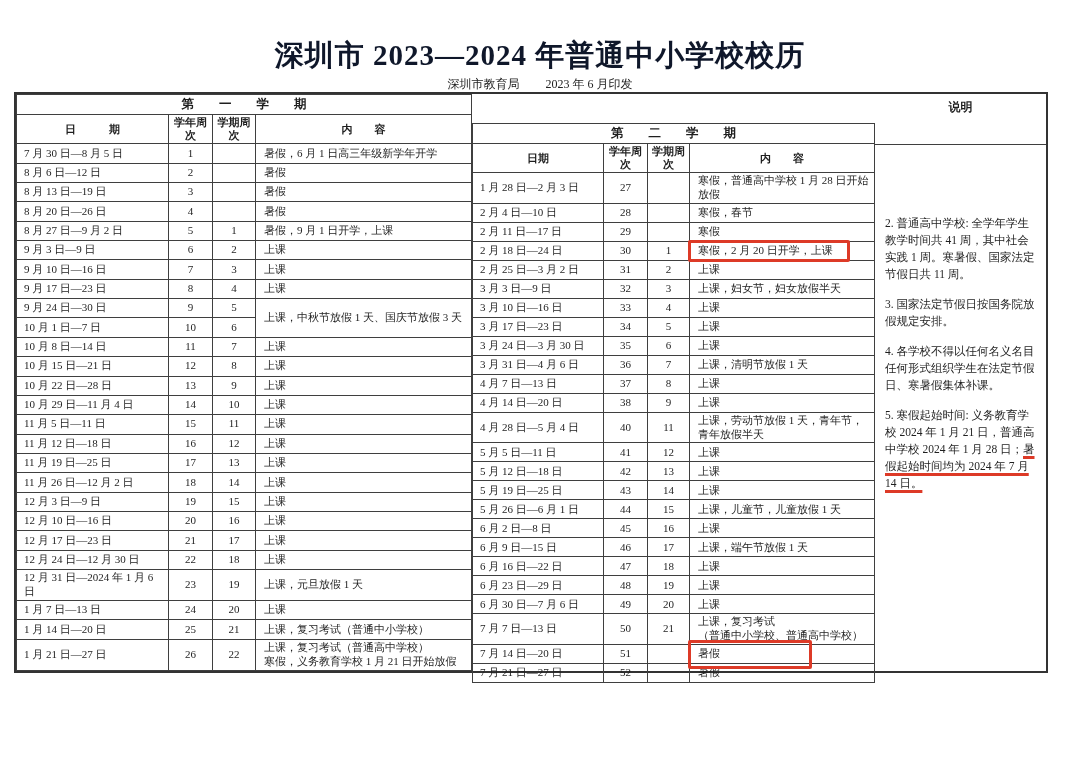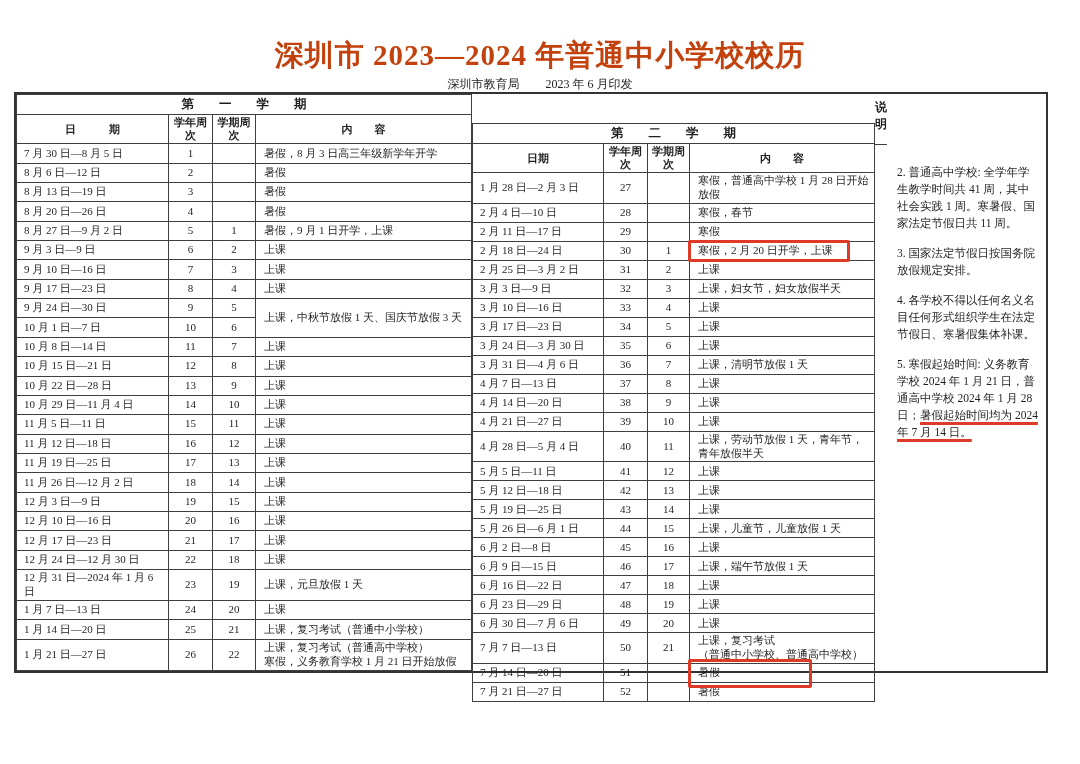--- a/index.html
+++ b/index.html
@@ -2,21 +2,21 @@
 <html><head>
 <meta charset="utf-8">
 <style>
   html,body{margin:0;padding:0;background:#ffffff;}
   .page{
     position:relative;width:1080px;height:764px;background:#ffffff;
     font-family:"Liberation Serif","DejaVu Serif",serif;color:#1f1f1f;overflow:hidden;
   }
   .title{
     position:absolute;top:36px;left:0;width:100%;text-align:center;
-    font-size:29px;font-weight:bold;letter-spacing:1px;color:#c2410c;
+    font-size:29px;font-weight:bold;letter-spacing:1px;color:#0f172a;
   }
   .subtitle{
     position:absolute;top:76px;left:0;width:100%;text-align:center;font-size:12px;color:#222;
   }
   .subtitle .gap{display:inline-block;width:26px;}
   .cal-table{
     position:absolute;left:14px;top:92px;width:1034px;height:581px;
     border:2px solid #333;display:flex;box-sizing:border-box;background:#fff;justify-content:center;
   }
   .sem1{width:456px;} .sem2{width:403px;margin-top:29px;}
@@ -25,21 +25,21 @@
     font-size:11px;line-height:1.25;
   }
   .sem th,.sem td{border:1px solid #3f3f3f;padding:1px 2px;box-sizing:border-box;}
   th.sem-head{height:20px;font-size:12.5px;font-weight:bold;text-align:center;padding:0;}
   th.col-head{height:29px;font-size:11px;font-weight:bold;text-align:center;line-height:1.2;padding:1px;}
   td.c-date{text-align:left;padding-left:7px;}
   td.c-num{text-align:center;}
   td.c-content{text-align:left;padding-left:8px;position:relative;}
   tr.tall td{height:31px;}
   .sem tbody td{height:19px;}
-  .notes-col{flex:1;display:flex;font-size:11.5px;}
+  .notes-col{flex:1;display:flex;flex-direction:column;font-size:11.5px;}
   .notes-header{
     height:51px;border-bottom:1px solid #3f3f3f;box-sizing:border-box;
     display:flex;align-items:flex-start;justify-content:center;
     font-weight:bold;font-size:12px;padding-top:5px;
   }
   .notes-body{padding:70px 8px 0 10px;line-height:1.48;}
   .notes-body p{margin:0 0 13px 0;}
   .red-frame{position:absolute;border:3px solid #dd3a27;border-radius:2px;pointer-events:none;z-index:2;}
   .open-box{left:-2px;top:-2px;right:24px;bottom:-2px;}
   .summer-box{left:-2px;top:-5px;width:118px;height:23px;}
@@ -79,21 +79,21 @@
             <th class="col-head">学期周次</th>
             <th class="col-head">内　　容</th>
           </tr>
         </thead>
         <tbody id="sem1-body">
             <tr>
               <td class="c-date">7 月 30 日—8 月 5 日</td>
               <td class="c-num">1</td>
               <td class="c-num"></td>
               <td class="c-content">
-                <div>暑假，8 月 3 日高三年级新学年开学</div>
+                <div>暑假，6 月 1 日高三年级新学年开学</div>
               </td>
             </tr>
             <tr>
               <td class="c-date">8 月 6 日—12 日</td>
               <td class="c-num">2</td>
               <td class="c-num"></td>
               <td class="c-content">
                 <div>暑假</div>
               </td>
             </tr>
@@ -401,28 +401,20 @@
               </td>
             </tr>
             <tr>
               <td class="c-date">4 月 14 日—20 日</td>
               <td class="c-num">38</td>
               <td class="c-num">9</td>
               <td class="c-content">
                 <div>上课</div>
               </td>
             </tr>
-            <tr>
-              <td class="c-date">4 月 21 日—27 日</td>
-              <td class="c-num">39</td>
-              <td class="c-num">10</td>
-              <td class="c-content">
-                <div>上课</div>
-              </td>
-            </tr>
             <tr class="tall">
               <td class="c-date">4 月 28 日—5 月 4 日</td>
               <td class="c-num">40</td>
               <td class="c-num">11</td>
               <td class="c-content">
                 <div>上课，劳动节放假 1 天，青年节，青年放假半天</div>
               </td>
             </tr>
             <tr>
               <td class="c-date">5 月 5 日—11 日</td>

